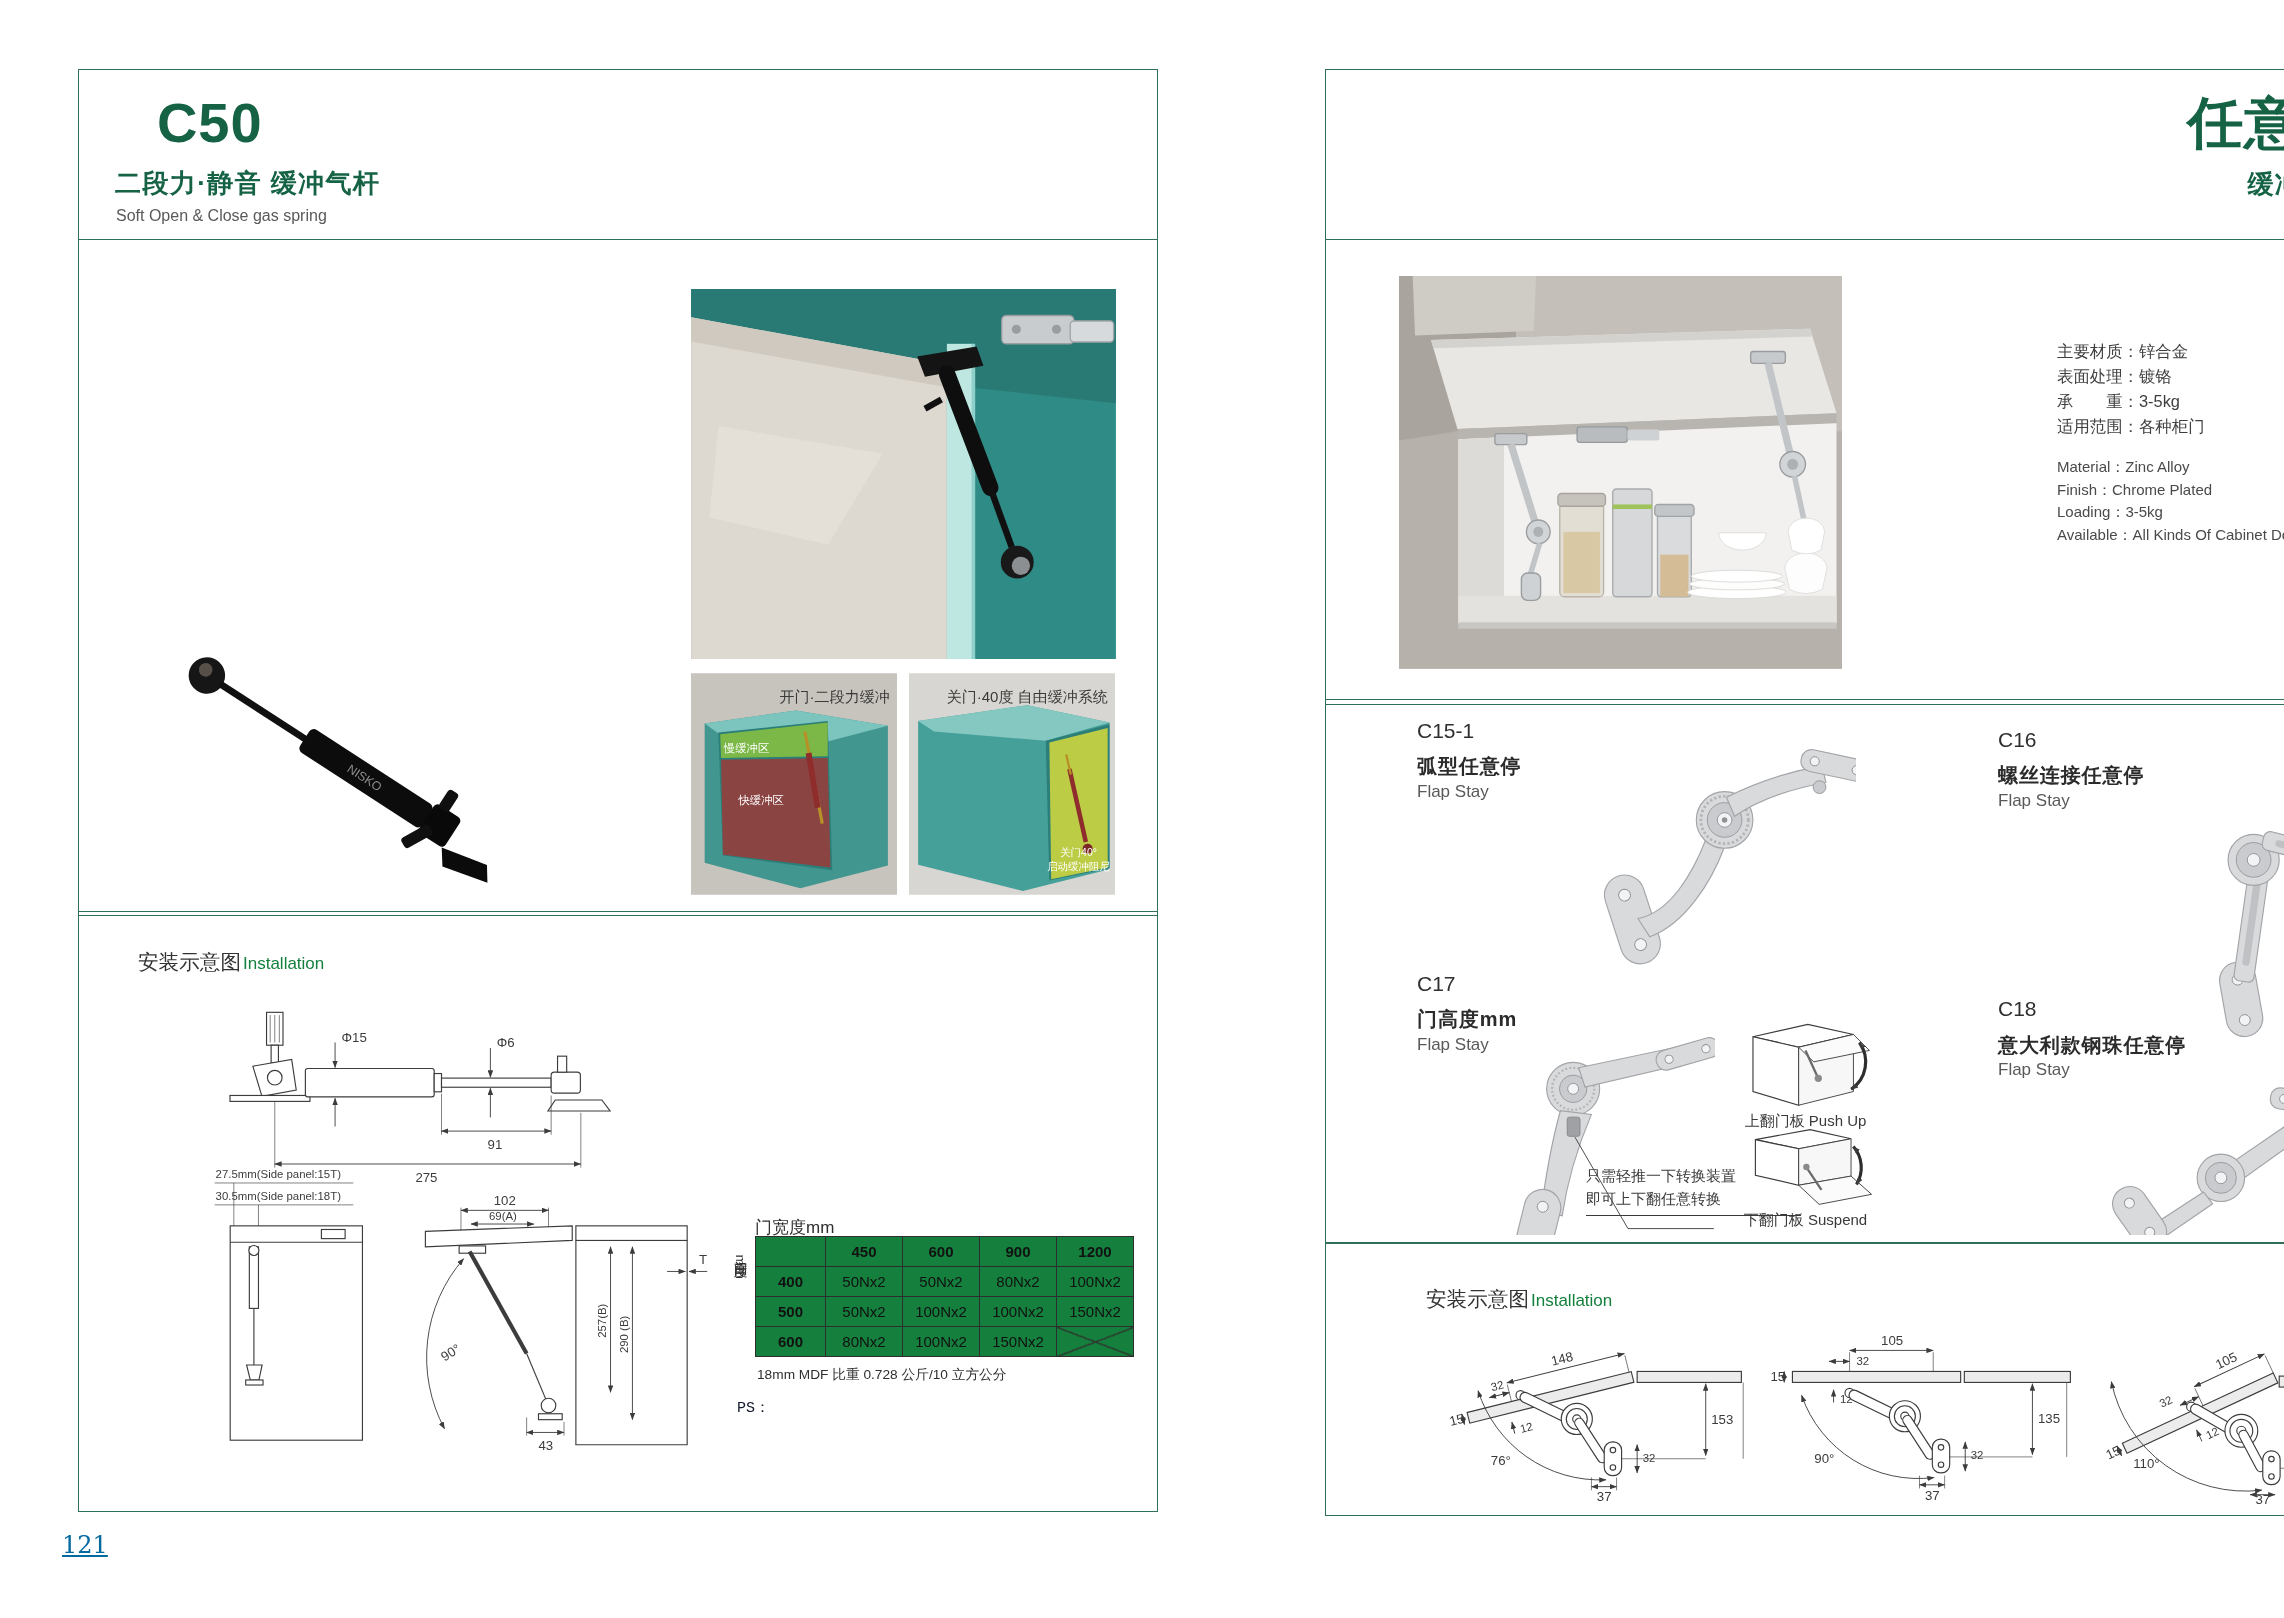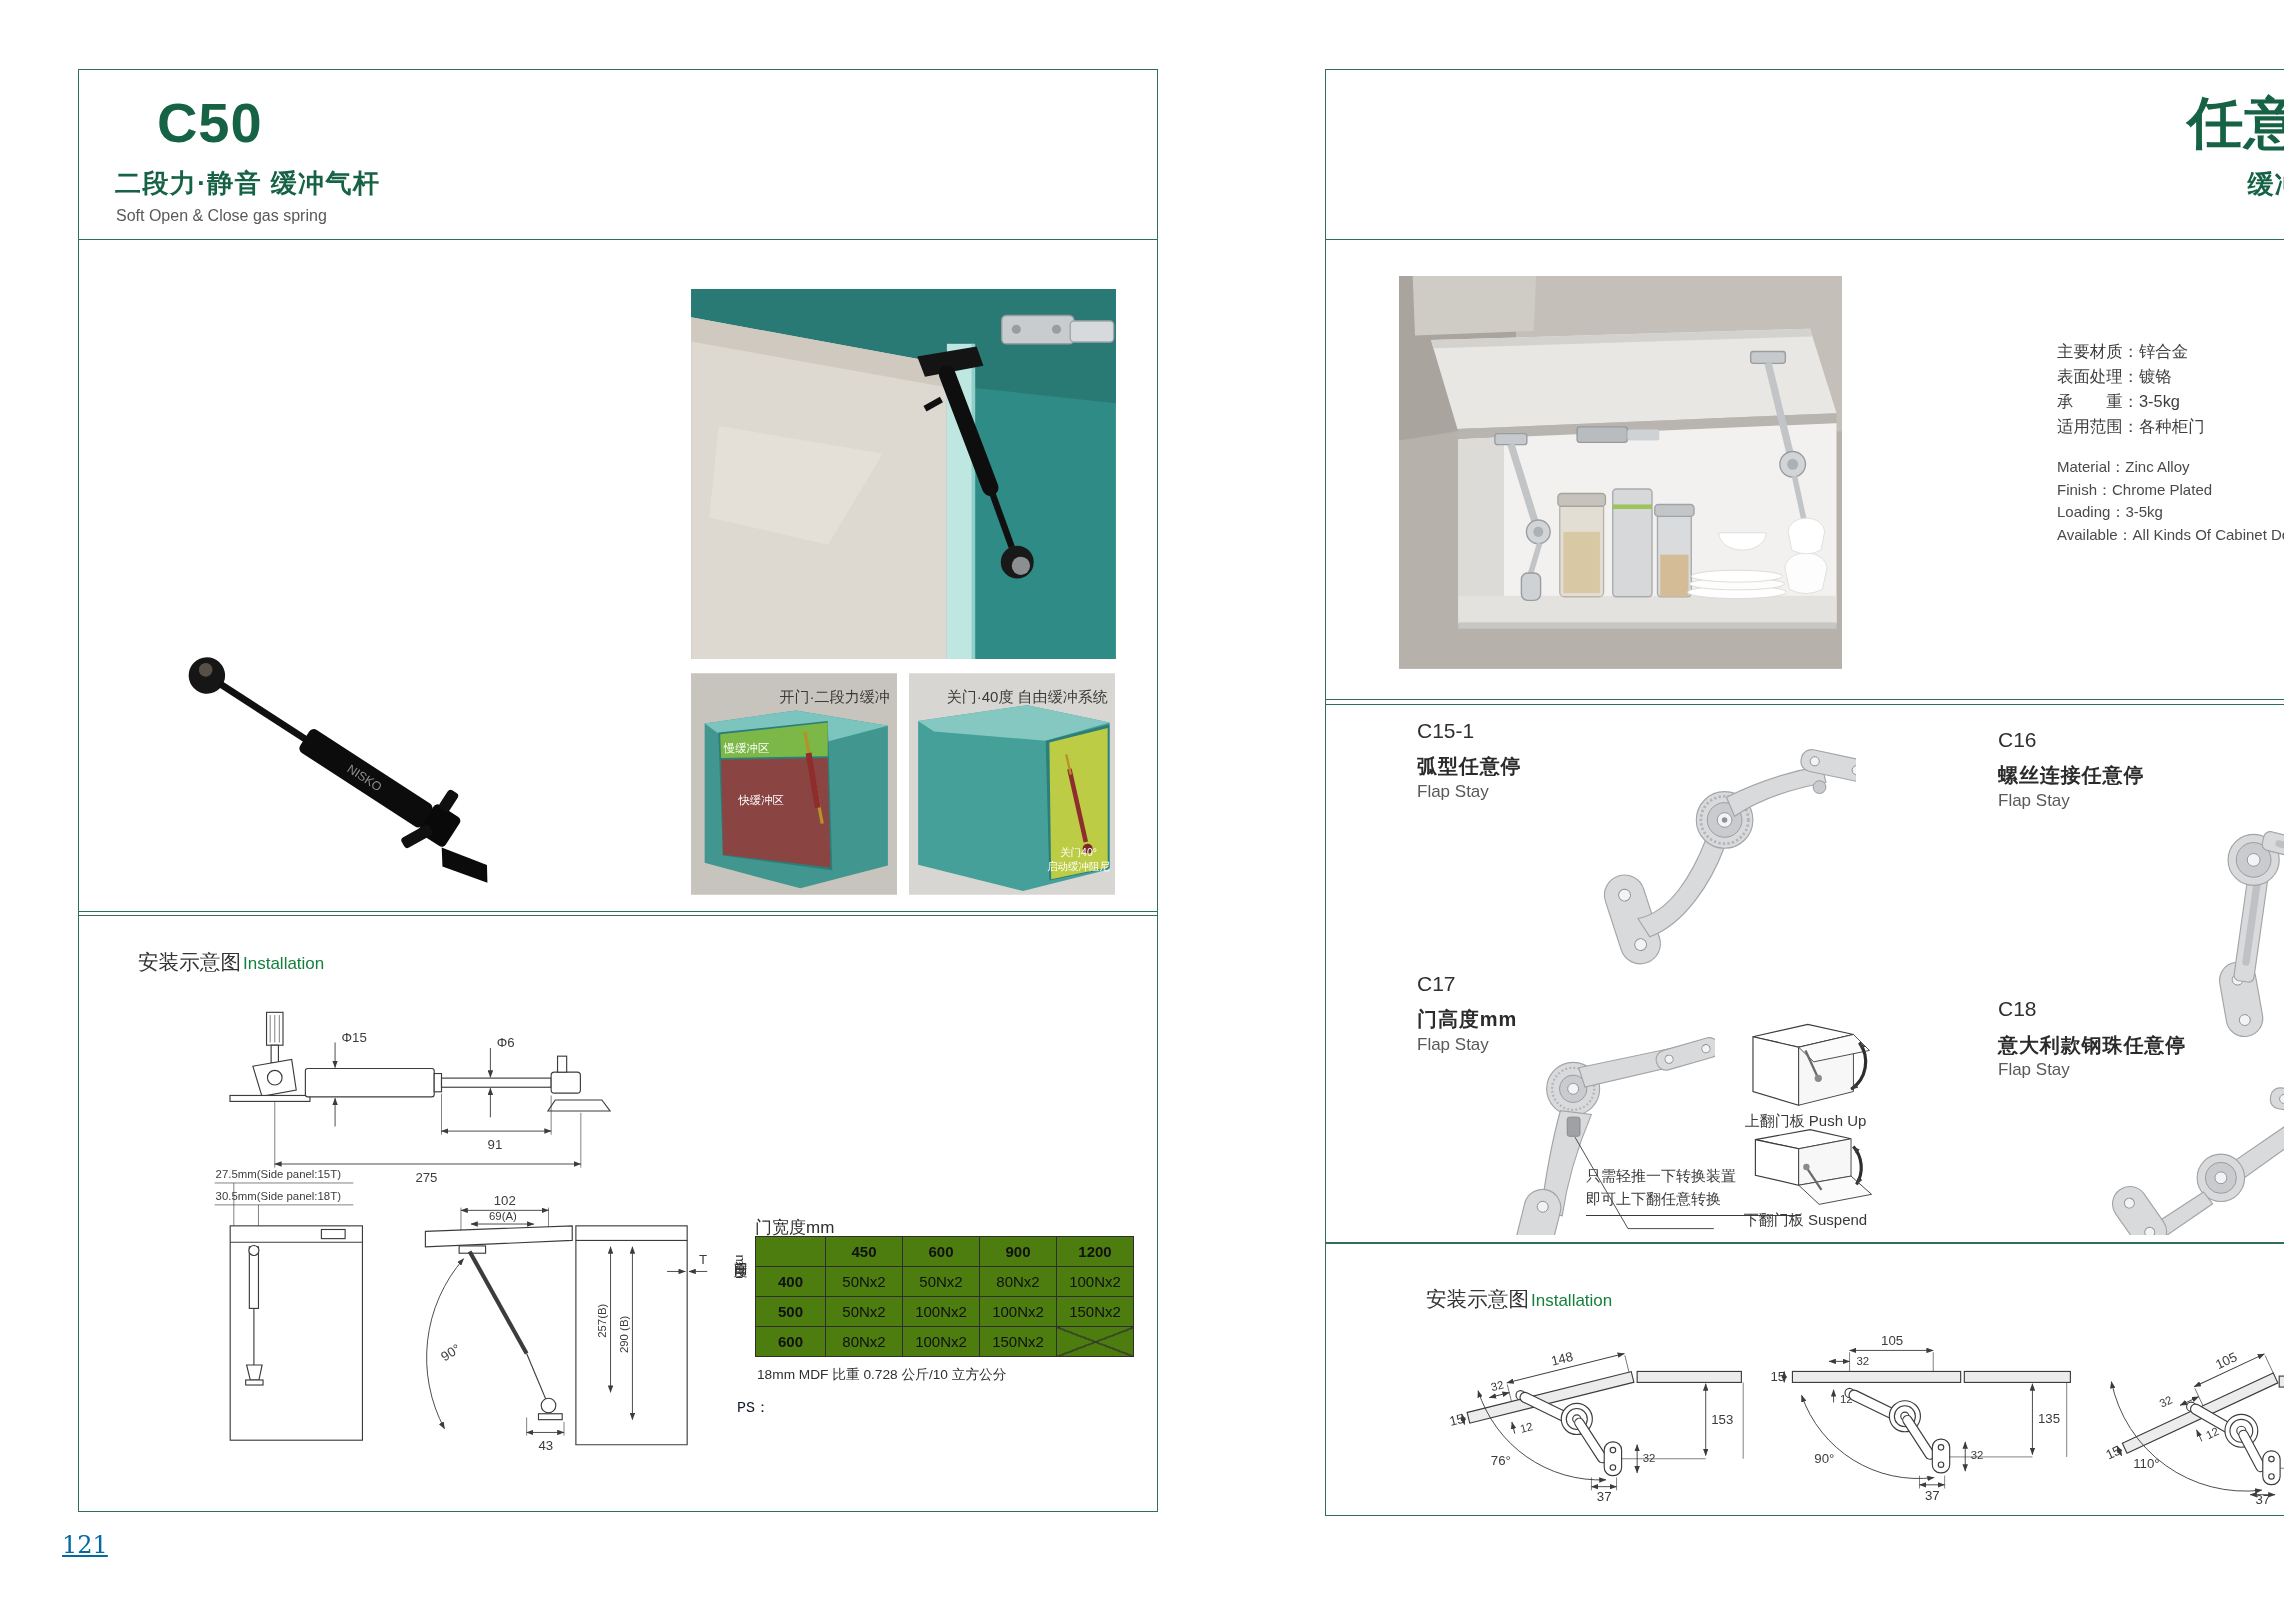--- a/index.html
+++ b/index.html
@@ -16,21 +16,21 @@
   .specs div{white-space:pre;}
   .spec-en{font-size:15px;line-height:1.5;color:#4a4a4a;}
   .sec-cn{font-size:20.6px;color:#333;}
   .sec-en{font-size:17px;color:#15803d;}
   .pagenum{font-size:24px;color:#0369a1;font-family:"DejaVu Serif","Liberation Serif",serif;text-decoration:underline;}
   .prodcode{font-size:21px;color:#2f2f2f;}
   .prodname{font-size:20px;font-weight:bold;color:#2b2b2b;letter-spacing:0.9px;}
   .prodsub{font-size:17px;color:#58595b;}
   .minilabel{font-size:15px;color:#3a3a3a;text-align:center;}
   .callout{font-size:15px;color:#3a3a3a;line-height:1.55;border-bottom:1.1px solid #3a3a3a;padding-bottom:4.6px;}
-  table.spec{border-collapse:collapse;background:#4d7c0f;}
+  table.spec{border-collapse:collapse;background:#15803d;}
   table.spec td{border:1.4px solid #2e2e2e;text-align:center;font-size:15px;color:#111;width:76px;height:29px;padding:0;}
   table.spec td:first-child{width:69px;font-weight:bold;}
   table.spec tr:first-child td{font-weight:bold;}
   td.crossx{background:
     linear-gradient(to top right,transparent 48.8%,#2e2e2e 48.8% 51.2%,transparent 51.2%),
     linear-gradient(to bottom right,transparent 48.8%,#2e2e2e 48.8% 51.2%,transparent 51.2%);}
   .tnote{font-size:13.7px;color:#2f2f2f;}
   .vlabel{font-size:13.7px;color:#2f2f2f;writing-mode:vertical-rl;text-orientation:mixed;letter-spacing:1.8px;}
   .ps{font-size:15px;color:#0f172a;line-height:1.55;font-family:Liberation Mono, monospace;}
   

